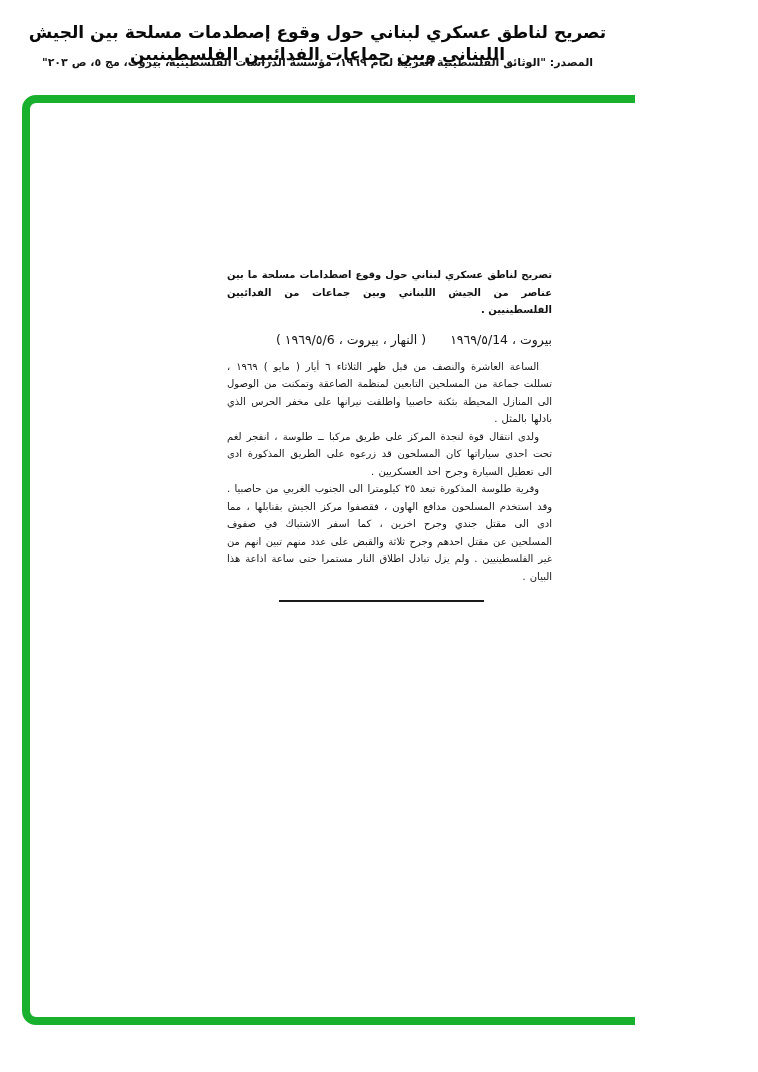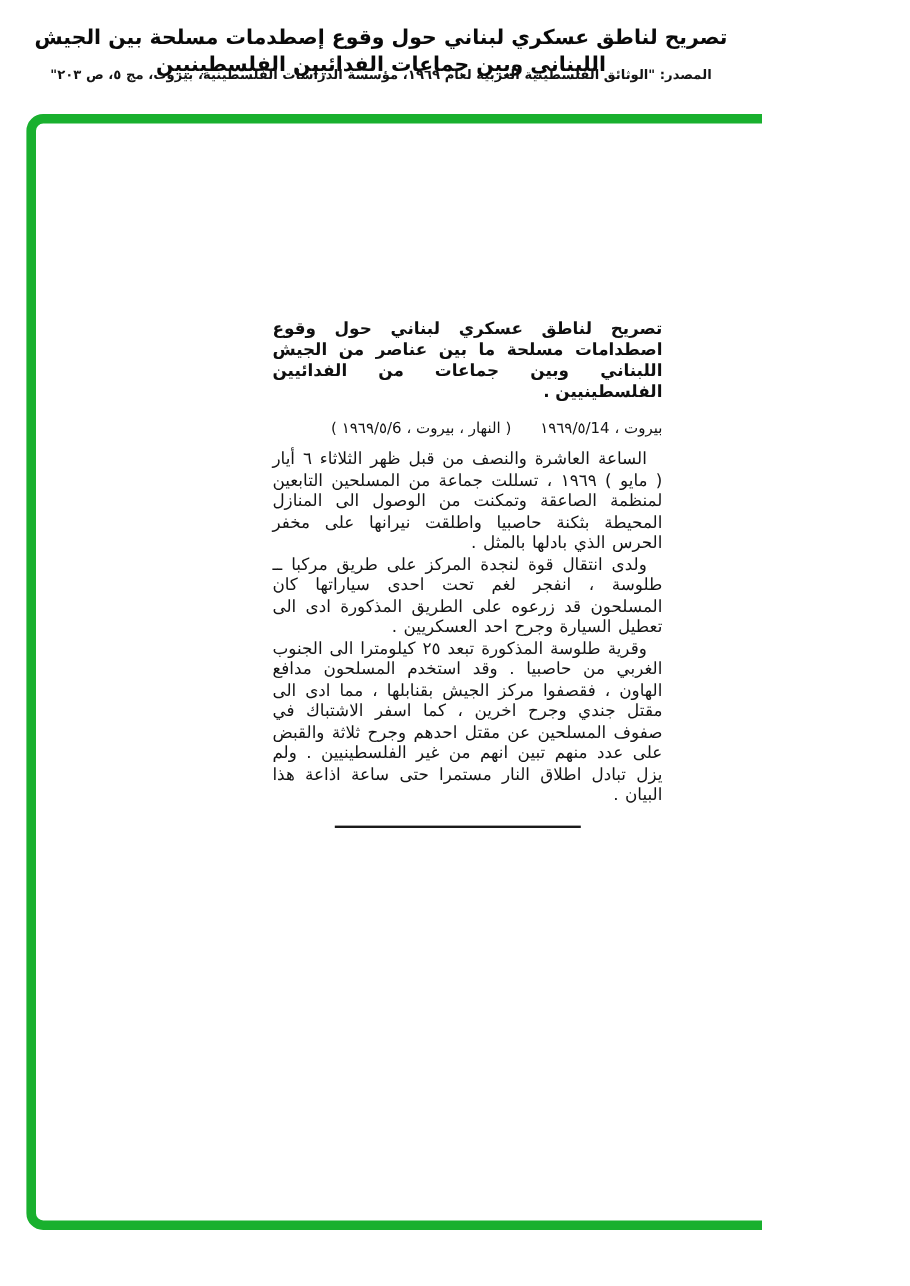--- a/index.html
+++ b/index.html
@@ -59,38 +59,38 @@
   .doc {
     position: absolute;
     top: 163px;
     right: 177px;
     width: 325px;
     direction: rtl;
     color: #141414;
   }
   .doc-title {
     margin: 0 0 12px 0;
-    font-size: 14px;
+    font-size: 10px;
     font-weight: bold;
     line-height: 17.5px;
     text-align: justify;
     color: #101010;
   }
   .dateline {
     display: flex;
     flex-direction: row;
     gap: 24px;
     font-size: 12.5px;
     line-height: 17px;
     margin: 0 0 10px 0;
     white-space: nowrap;
   }
   .doc-body p {
     margin: 0;
-    font-size: 14px;
+    font-size: 10px;
     line-height: 17.5px;
     text-align: justify;
     text-indent: 13px;
     word-spacing: 1px;
   }
   .end-rule {
     width: 205px;
     height: 2px;
     background: #1a1a1a;
     margin: 15px 68px 0 0;

